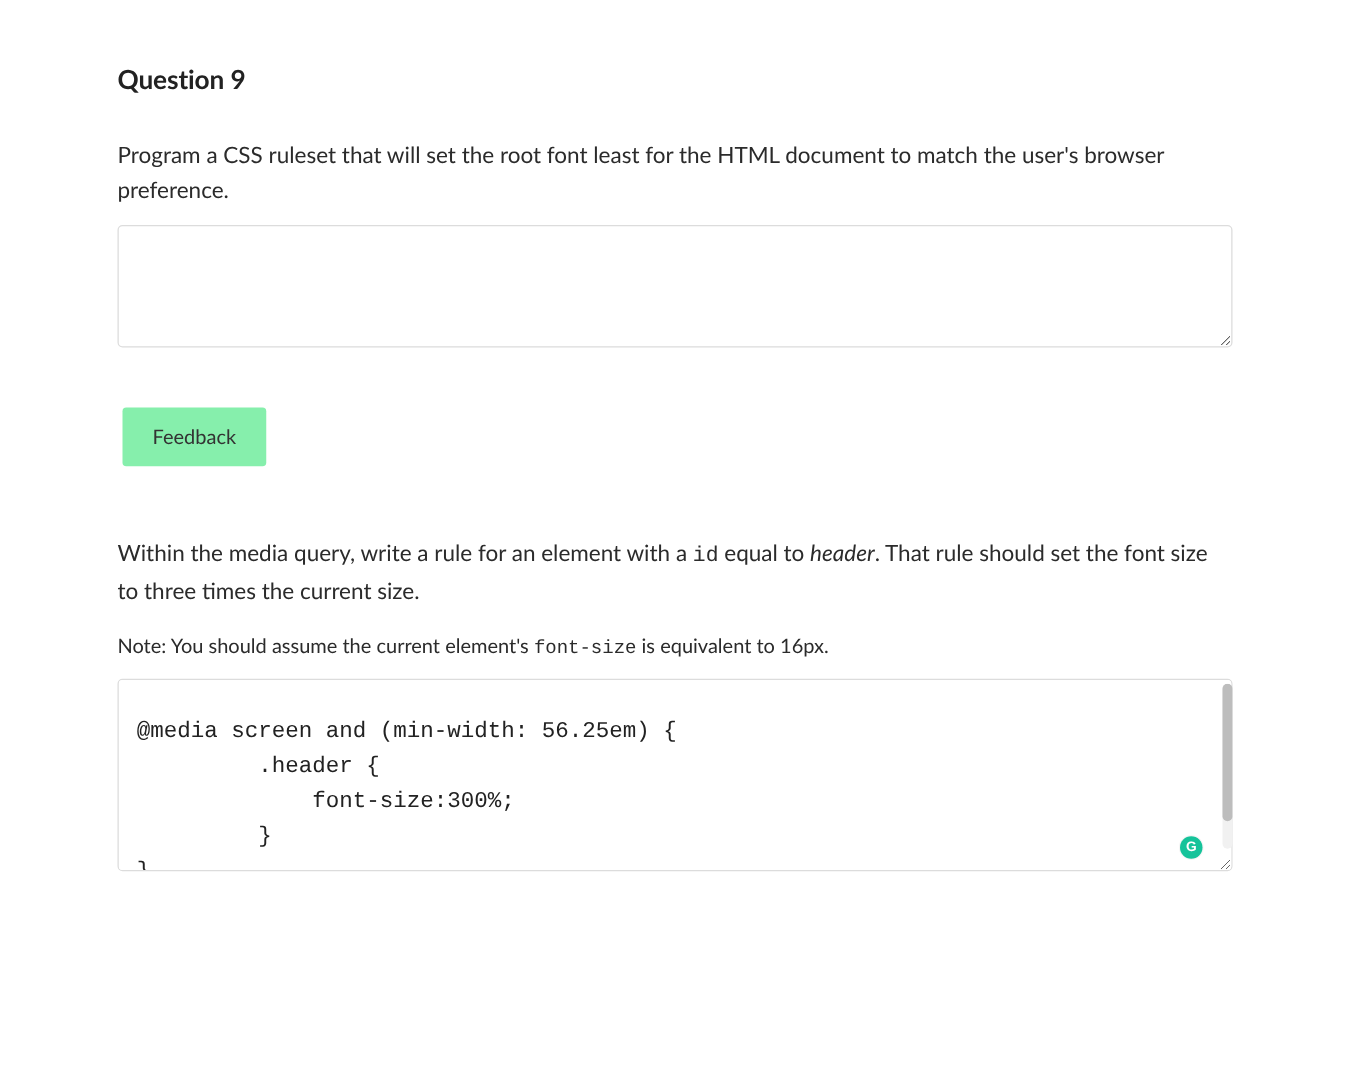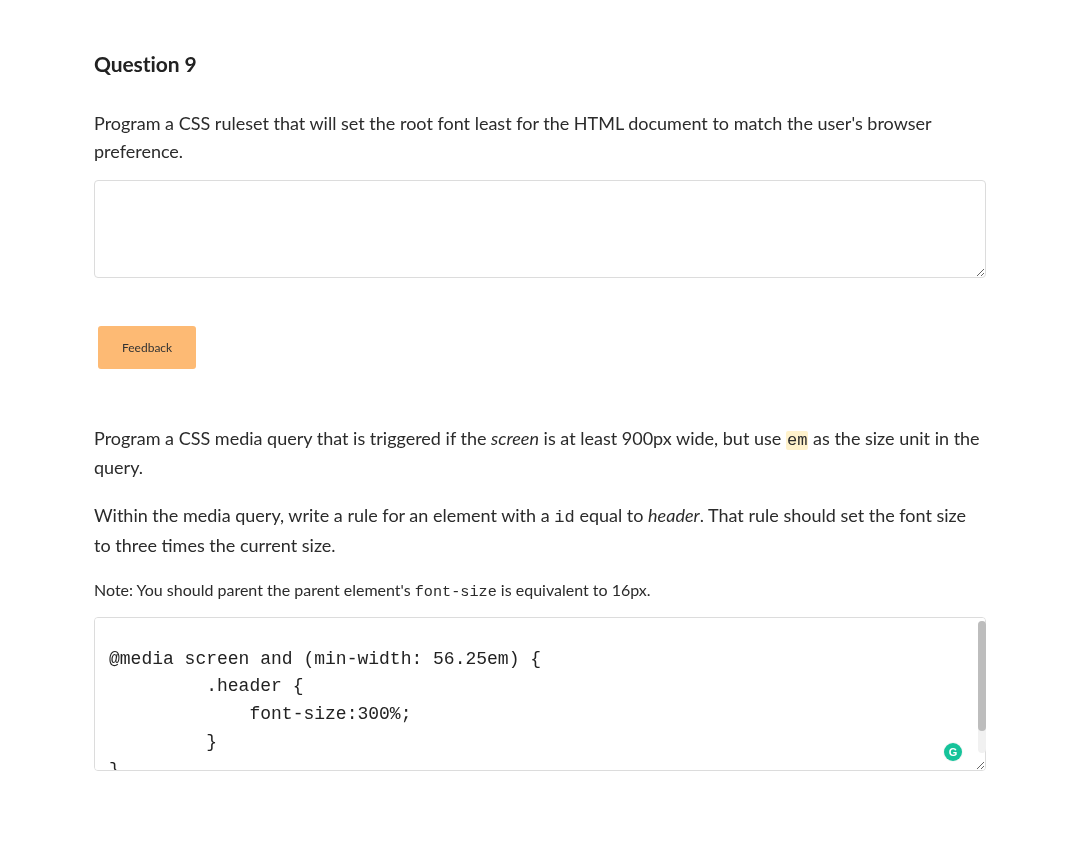--- a/index.html
+++ b/index.html
@@ -50,25 +50,25 @@
     color: #333;
     resize: both;
     overflow: auto;
     background: #fff;
   }
 
   .feedback-btn {
     display: inline-block;
     margin-top: 44px;
     margin-left: 4px;
-    background: #fdba74;
+    background: #86efac;
     border: none;
     border-radius: 3px;
     padding: 14px 24px;
-    font-size: 12px;
+    font-size: 16px;
     color: #333;
     cursor: pointer;
     font-family: inherit;
   }
 
   
   .q2 .question-title { margin-top: 10px; margin-bottom: 34px; }
 
   .q2 .prompt { margin-bottom: 20px; }
 
@@ -166,30 +166,27 @@
 
     <textarea class="answer-area" style=""></textarea>
 
     <div>
       <button class="feedback-btn">Feedback</button>
     </div>
   </div>
 
   <div class="question-block q2">
 
-    <p class="prompt">
-      <span>Program a CSS media query that is triggered if the </span><span class="italic">screen</span><span> is at least 900px wide, but use </span><span class="mono hl">em</span><span> as the size unit in the query.</span>
-    </p>
 
     <p class="prompt">
       <span>Within the media query, write a rule for an element with a </span><span class="mono">id</span><span> equal to </span><span class="italic">header</span><span>. That rule should set the font size to three times the current size.</span>
     </p>
 
     <p class="note">
-      <span>Note: You should parent the parent element's </span><span class="mono">font-size</span><span> is equivalent to 16px.</span>
+      <span>Note: You should assume the current element's </span><span class="mono">font-size</span><span> is equivalent to 16px.</span>
     </p>
 
     <div class="code-area-wrap">
       <textarea class="code-area" spellcheck="false" style="">@media screen and (min-width: 56.25em) {
          .header {
              font-size:300%;
          }
 }</textarea>
       <div class="code-scroll-track"></div>
       <div class="code-scroll-thumb"></div>

